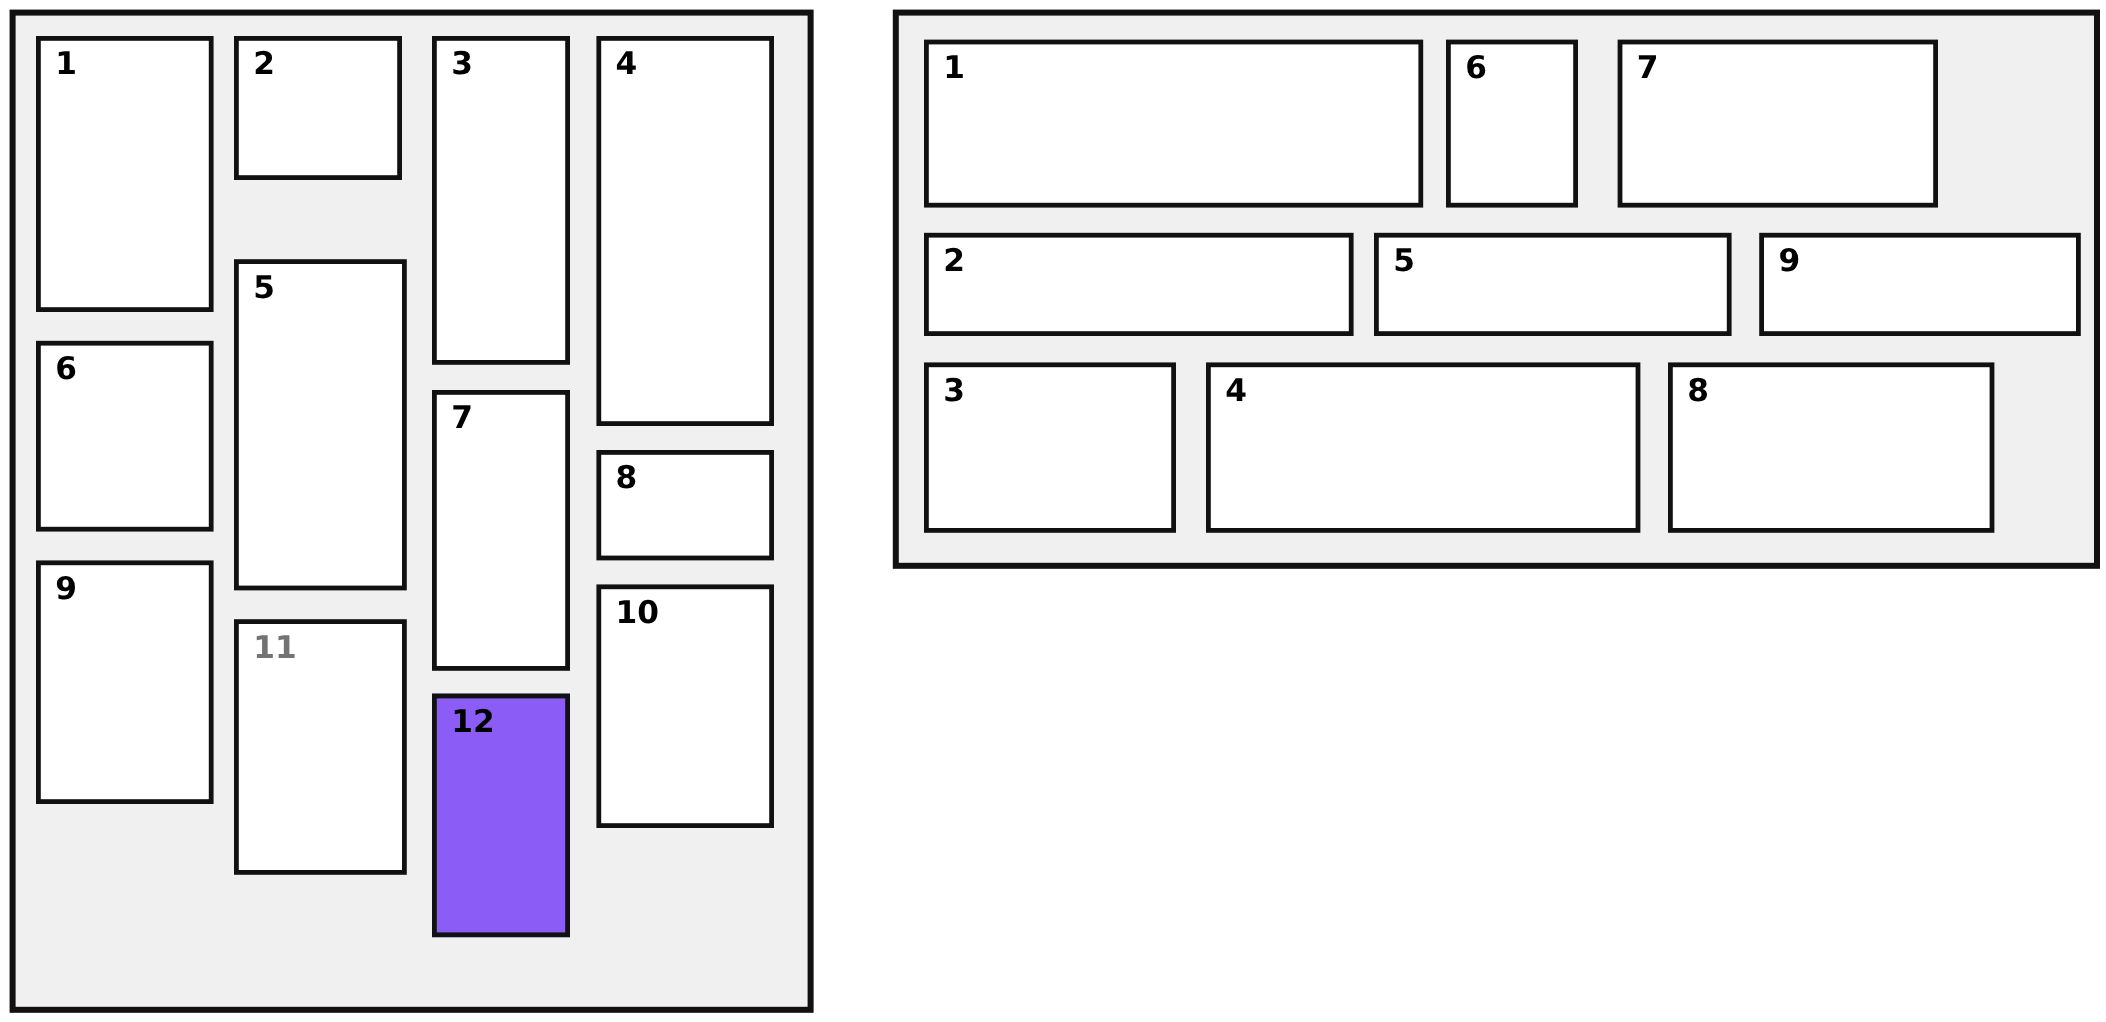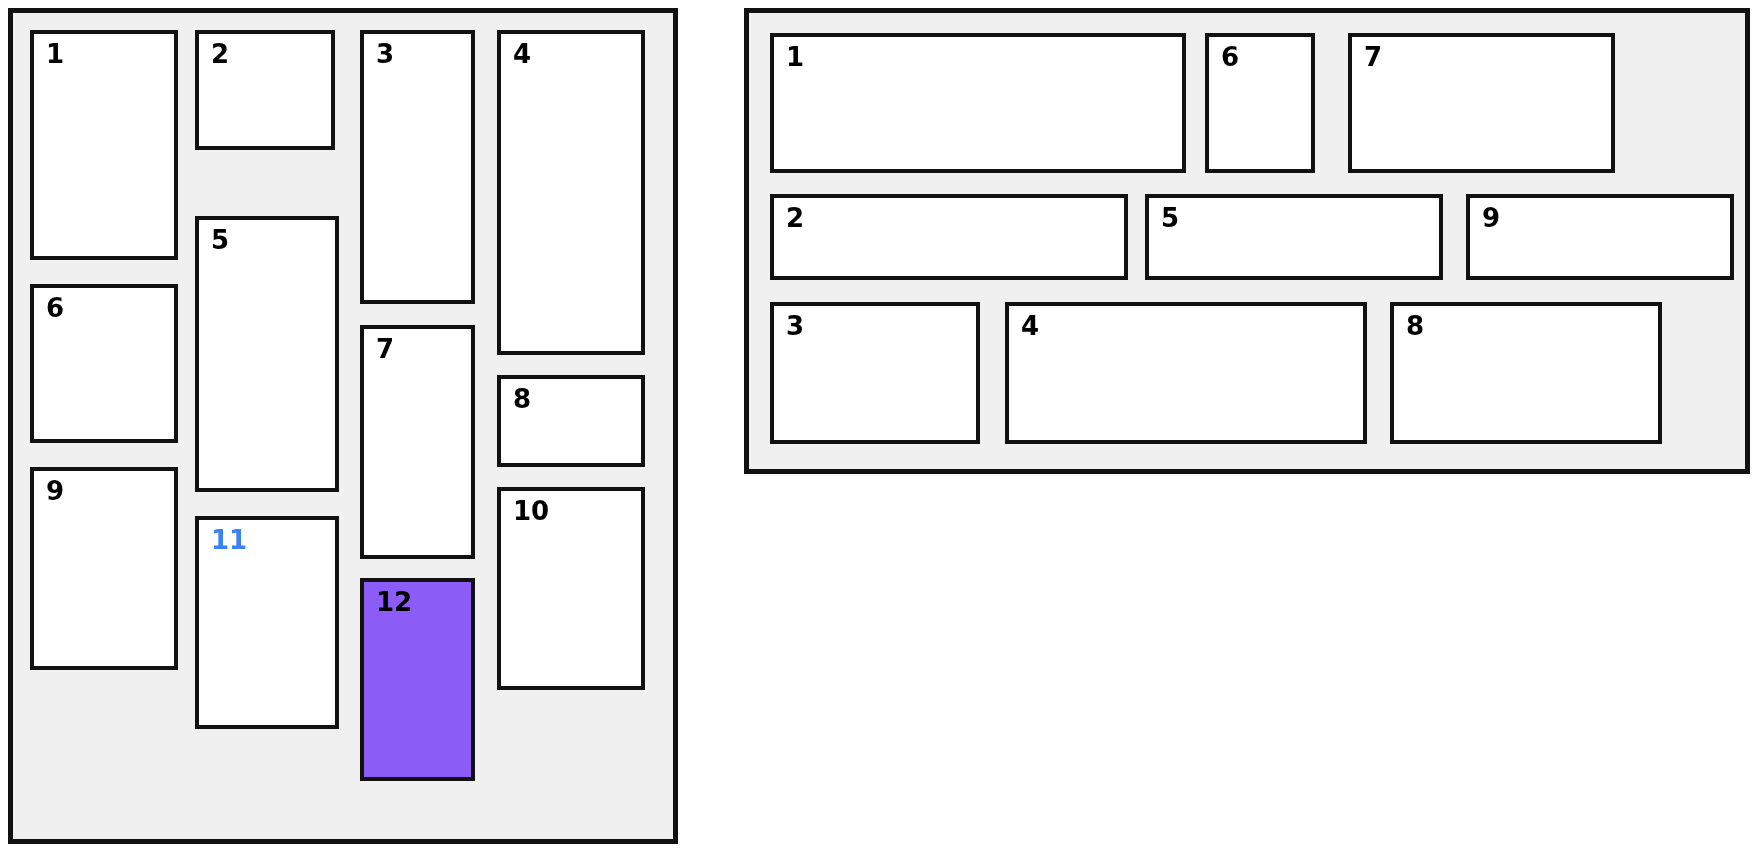--- a/index.html
+++ b/index.html
@@ -74,21 +74,21 @@
       <div class="box" style="left: 484px; top: 362px; width: 148px; height: 92px; background: rgb(255, 255, 255); border-color: rgb(17, 17, 17);">
         <span class="box-label" style="color: rgb(0, 0, 0);">8</span>
       </div>
       <div class="box" style="left: 17px; top: 454px; width: 148px; height: 203px; background: rgb(255, 255, 255); border-color: rgb(17, 17, 17);">
         <span class="box-label" style="color: rgb(0, 0, 0);">9</span>
       </div>
       <div class="box" style="left: 484px; top: 474px; width: 148px; height: 203px; background: rgb(255, 255, 255); border-color: rgb(17, 17, 17);">
         <span class="box-label" style="color: rgb(0, 0, 0);">10</span>
       </div>
       <div class="box" style="left: 182px; top: 503px; width: 144px; height: 213px; background: rgb(255, 255, 255); border-color: rgb(17, 17, 17);">
-        <span class="box-label" style="color: #3b82f6;">11</span>
+        <span class="box-label" style="color: #737373;">11</span>
       </div>
       <div class="box" style="left: 347px; top: 565px; width: 115px; height: 203px; background: #8b5cf6; border-color: rgb(17, 17, 17);">
         <span class="box-label" style="color: rgb(0, 0, 0);">12</span>
       </div>
     </div>
     <div class="panel" style="left: 744px; top: 8px; width: 1006px; height: 466px; background: rgb(240, 240, 240); border-color: rgb(17, 17, 17);">
       <div class="box" style="left: 21px; top: 20px; width: 416px; height: 140px; background: rgb(255, 255, 255); border-color: rgb(17, 17, 17);">
         <span class="box-label" style="color: rgb(0, 0, 0);">1</span>
       </div>
       <div class="box" style="left: 456px; top: 20px; width: 110px; height: 140px; background: rgb(255, 255, 255); border-color: rgb(17, 17, 17);">

